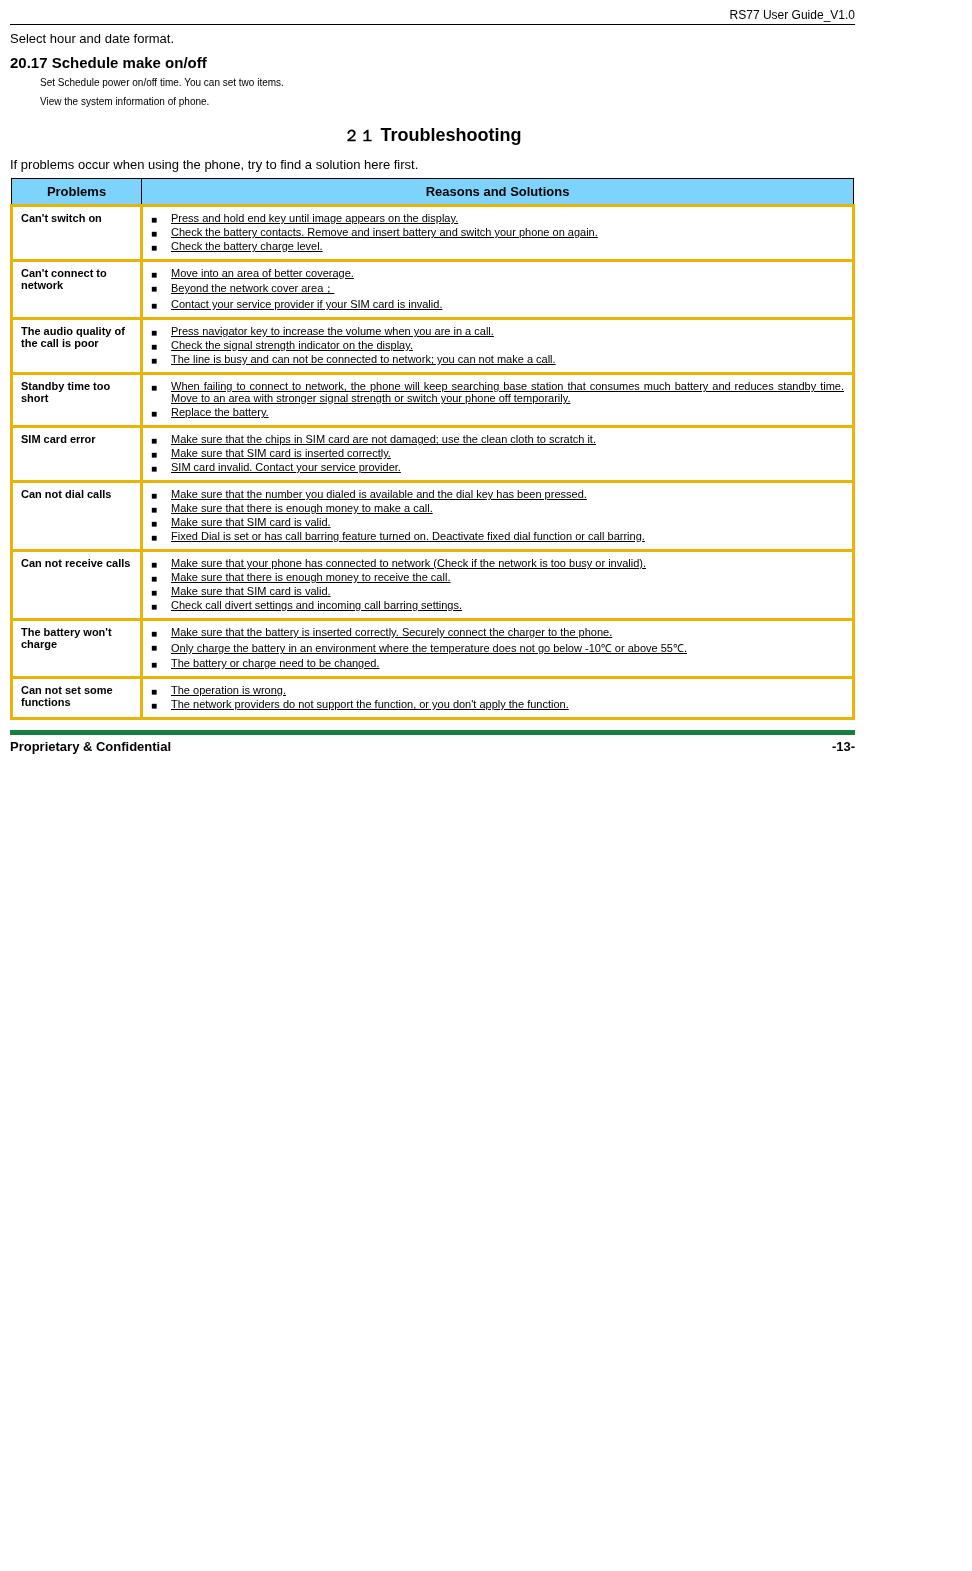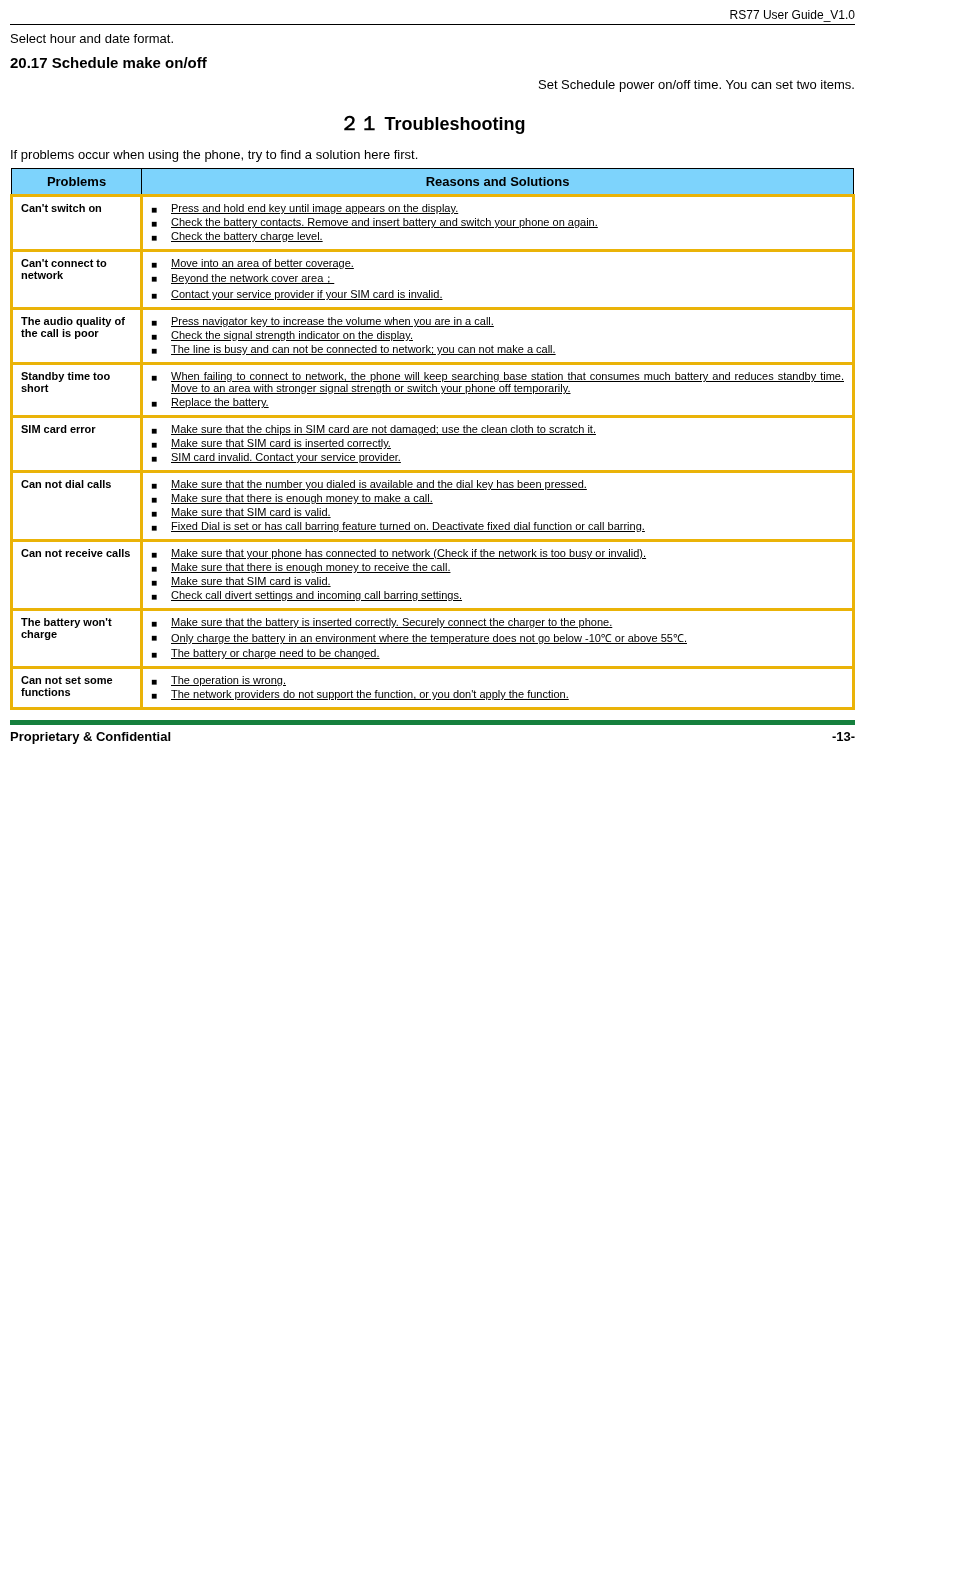--- a/index.html
+++ b/index.html
@@ -29,24 +29,23 @@
       font-size: 13px;
       margin-bottom: 8px;
     }
     .section-heading {
       font-size: 15px;
       font-weight: bold;
       margin-bottom: 6px;
       margin-top: 8px;
     }
     .section-desc {
-      font-size: 13px;
-      margin-left: 22px;
+      font-size: 10px;
+      margin-left: 30px;
       margin-bottom: 8px;
-      text-align: right;
     }
     .chapter-heading {
       text-align: center;
       font-size: 18px;
       font-weight: bold;
       margin: 18px 0 10px 0;
     }
     .intro-paragraph {
       font-size: 13px;
       margin-bottom: 6px;
@@ -114,22 +113,23 @@
 
   <div class="header-bar">
     <span>RS77 User Guide_V1.0</span>
   </div>
 
   <div class="intro-text">Select hour and date format.</div>
 
   <div class="section-heading"><span style="font-weight: bold;">20.17 </span><span>Schedule make on/off</span></div>
   <div class="section-desc">Set Schedule power on/off time. You can set two items.</div>
 
-
-  <div class="chapter-heading"><span style="font-size: 20px;">２１</span><span> Troubleshooting</span></div>
+  <div class="section-desc">View the system information of phone.</div>
+
+  <div class="chapter-heading"><span style="font-size: 16px;">２１</span><span> Troubleshooting</span></div>
 
   <div class="intro-paragraph">If problems occur when using the phone, try to find a solution here first.</div>
 
   <table class="troubleshoot-table">
     <thead>
       <tr>
         <th class="problem-cell">Problems</th>
         <th>Reasons and Solutions</th>
       </tr>
     </thead>

